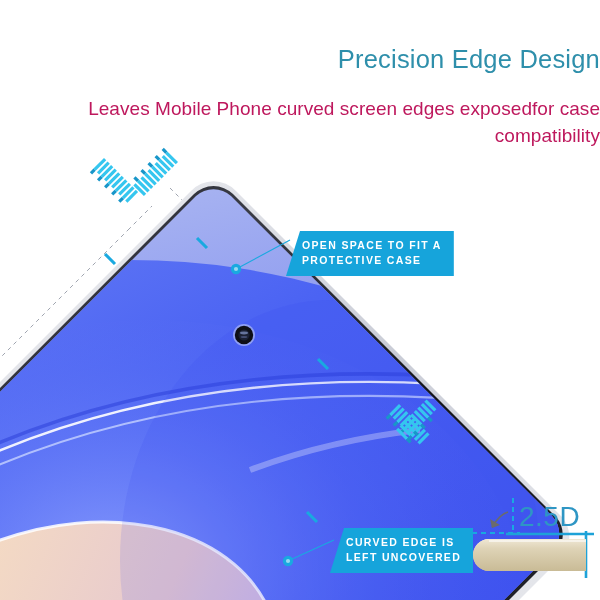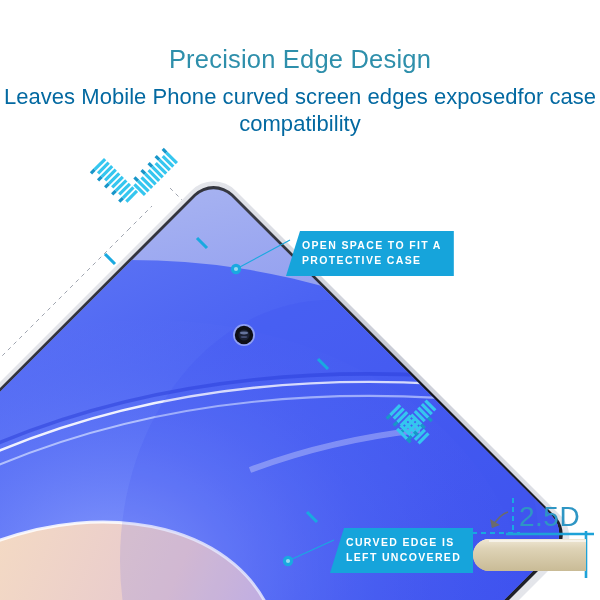--- a/index.html
+++ b/index.html
@@ -7,29 +7,29 @@
     width:600px;height:600px;
     background:#ffffff;
     font-family:"Liberation Sans", sans-serif;
     overflow:hidden;
     position:relative;
   }
   #stage{position:absolute;left:0;top:0;width:600px;height:600px;overflow:hidden;background:#fff;}
 
   
   .heading{
-    position:absolute;left:0;top:42px;width:600px;text-align:center;
+    position:absolute;left:0;top:42px;width:600px;text-align:right;
     pointer-events:none;
   }
   .title{
     font-size:25.5px;color:#2e8fab;letter-spacing:.2px;line-height:34px;
     font-weight:400;
   }
   .subtitle{
-    margin-top:7px;font-size:22px;color:#0369a1;line-height:27px;font-weight:400;
+    margin-top:19px;font-size:19px;color:#be185d;line-height:27px;font-weight:400;
     letter-spacing:.05px;
   }
 
   
   #art{position:absolute;left:0;top:0;width:600px;height:600px;}
 
   
   .callout{
     position:absolute;
     background:#16a4db;

